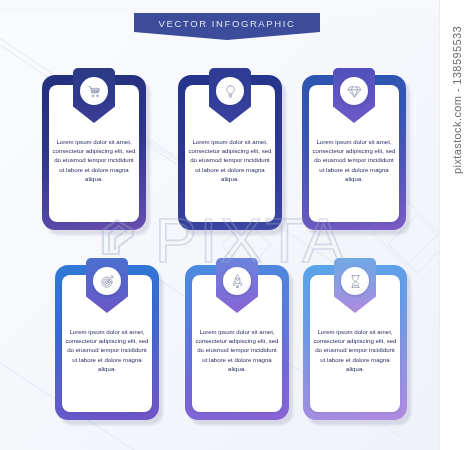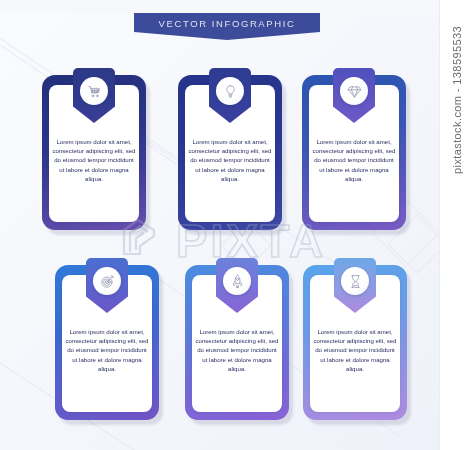--- a/index.html
+++ b/index.html
@@ -213,22 +213,22 @@
     width: 52px;
     height: 52px;
   }
   #watermark-logo svg { width: 52px; height: 52px; display:block; }
   #watermark-logo svg path {
     fill: none;
     stroke: rgba(160,170,200,.38);
     stroke-width: 2.2;
   }
   #watermark-word {
-    font-size: 47px;
-    font-weight: bold;
+    font-size: 63px;
+    font-weight: normal;
     letter-spacing: 3px;
     color: transparent;
     -webkit-text-stroke: 1.6px rgba(160,170,200,.38);
     font-family: "Liberation Sans", sans-serif;
     line-height: 1;
   }
 </style>
 </head>
 <body>
 

